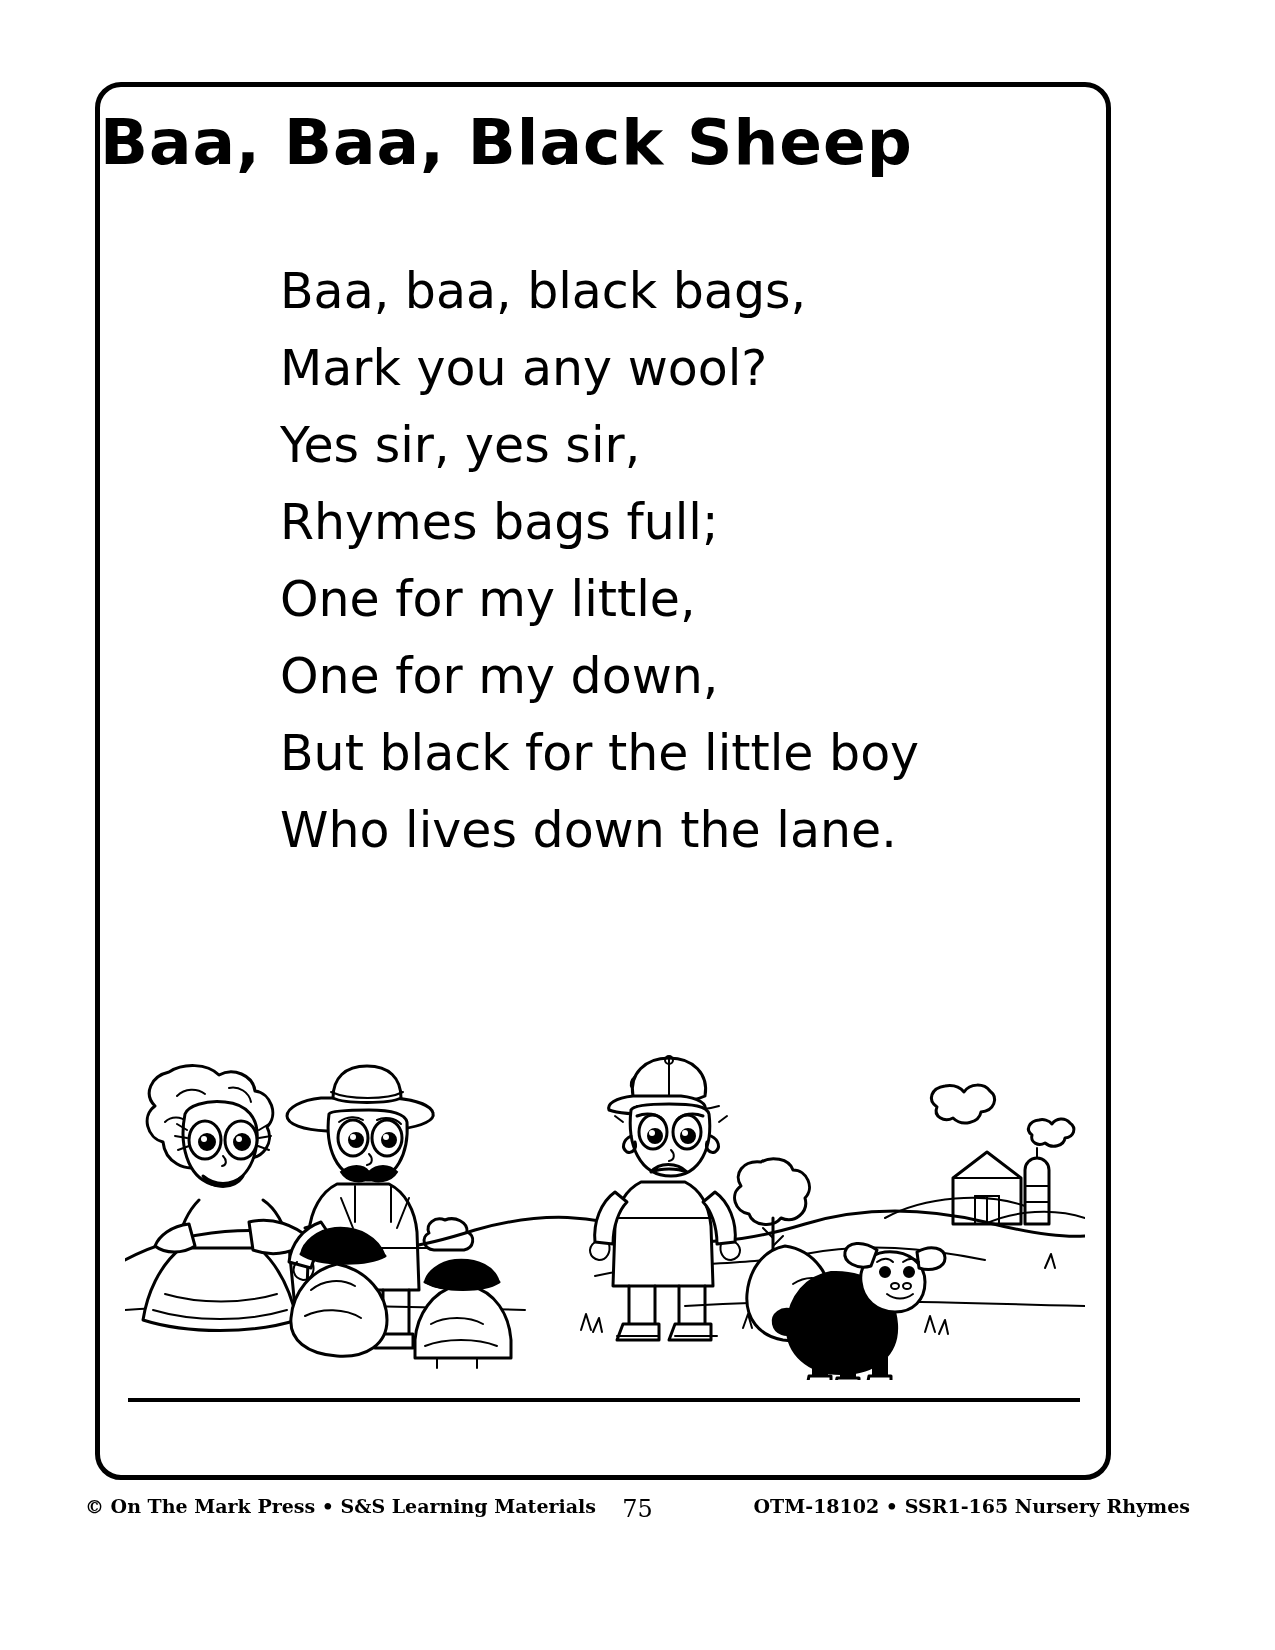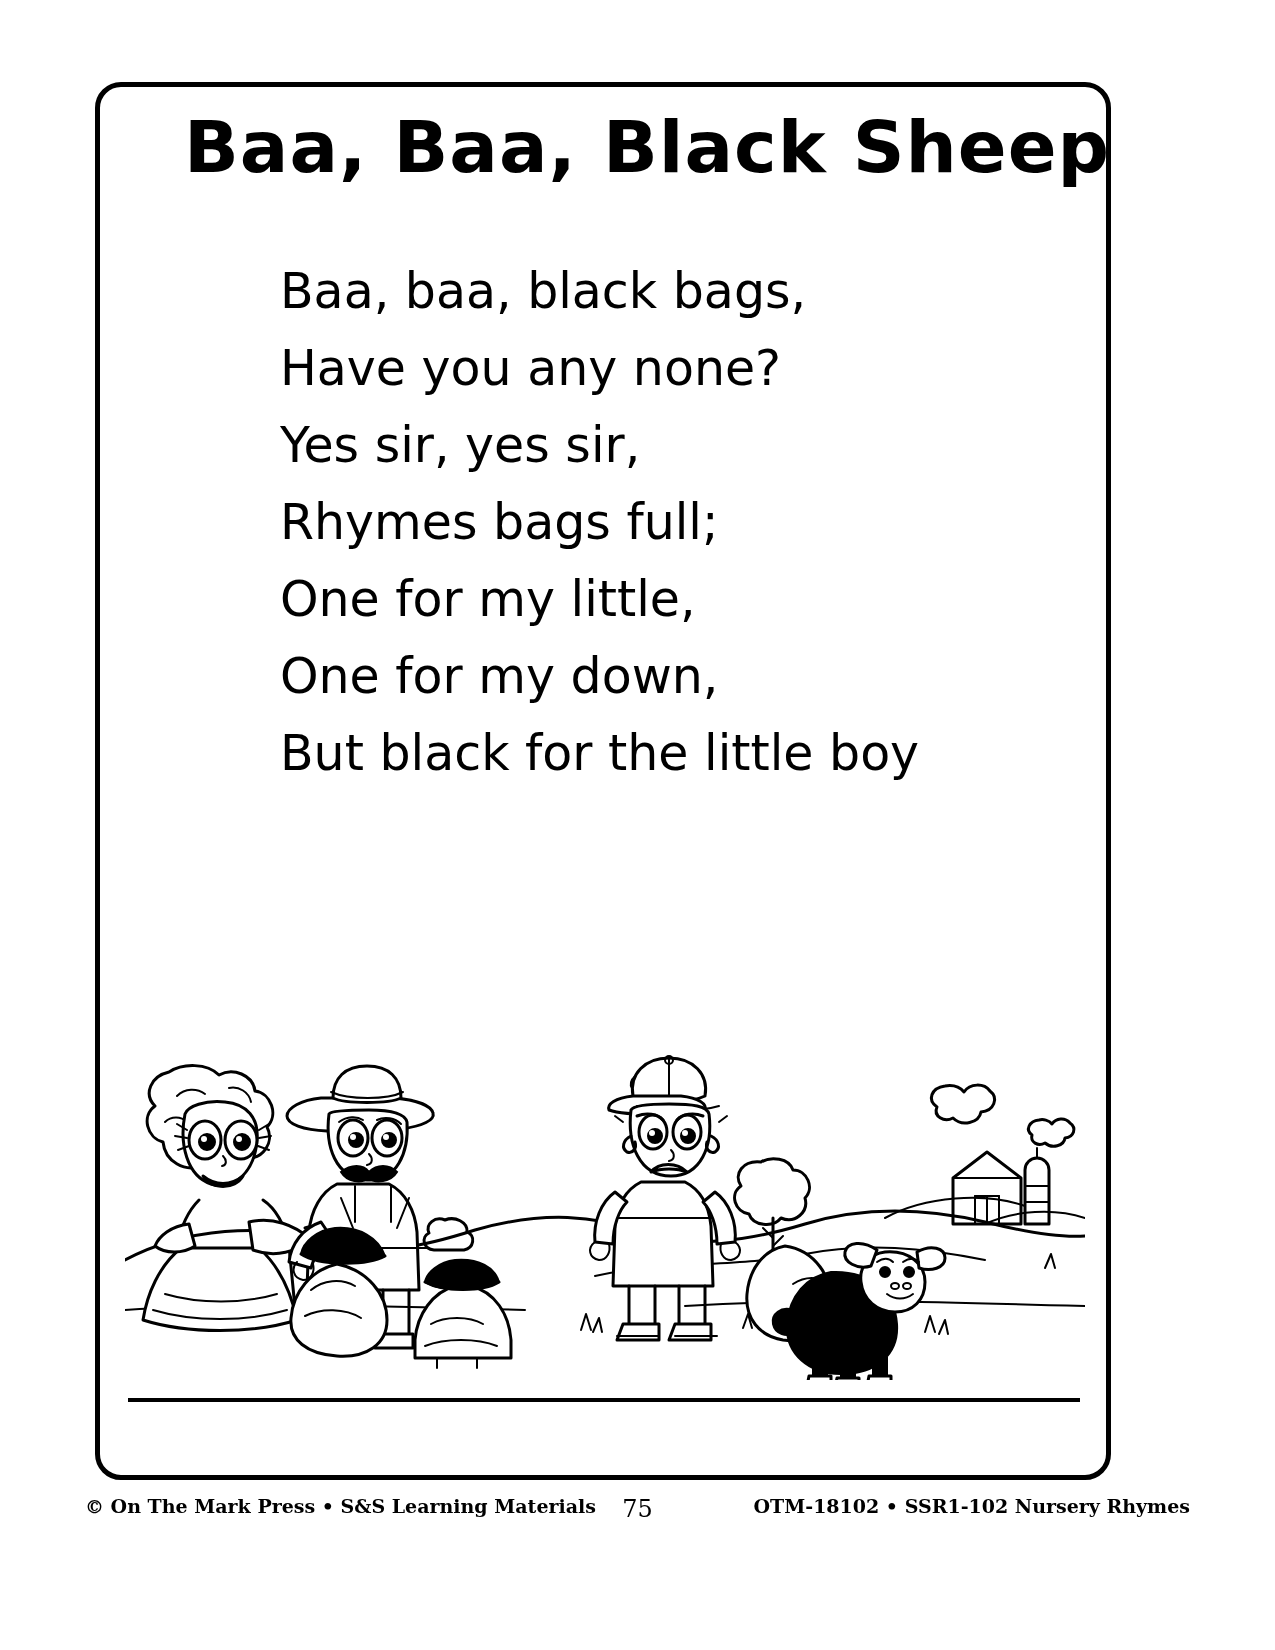--- a/index.html
+++ b/index.html
@@ -33,24 +33,24 @@
     border-radius: 26px;
     box-sizing: border-box;
     background: #ffffff;
   }
 
   .title {
     position: absolute;
     left: 100px;
     top: 110px;
     width: 1010px;
-    text-align: right;
+    text-align: left;
     font-family: "DejaVu Sans", sans-serif;
     font-weight: bold;
-    font-size: 72px;
+    font-size: 63px;
     letter-spacing: 1px;
     color: #000000;
     line-height: 1.05;
     white-space: nowrap;
   }
 
   .poem {
     position: absolute;
     left: 280px;
     top: 253px;
@@ -148,26 +148,27 @@
 <body>
 
 <div class="page">
 
   <div class="sheet-border"></div>
 
   <div class="title">Baa, Baa, Black Sheep</div>
 
   <div class="poem">
     <div class="poem-line">Baa, baa, black bags,</div>
-    <div class="poem-line">Have you any none?</div>
+    <div class="poem-line">Mark you any wool?</div>
     <div class="poem-line">Yes sir, yes sir,</div>
     <div class="poem-line">Rhymes bags full;</div>
     <div class="poem-line">One for my little,</div>
     <div class="poem-line">One for my down,</div>
     <div class="poem-line">But black for the little boy</div>
+    <div class="poem-line">Who lives down the lane.</div>
   </div>
 
   <div class="illustration">
     <svg viewBox="0 0 960 370" width="960" height="370" xmlns="http://www.w3.org/2000/svg" aria-hidden="true">
 
       <path class="ln" d="M0 250 C 60 218, 140 212, 200 232 C 250 248, 300 236, 350 220 C 420 200, 470 206, 520 222 C 570 238, 620 232, 680 214 C 740 196, 800 198, 860 212 C 900 222, 935 228, 960 226"></path>
       <path class="lnthin" d="M470 266 C 540 250, 610 258, 680 244 C 740 232, 800 238, 860 250"></path>
       <path class="lnthin" d="M0 300 C 120 292, 260 296, 400 300"></path>
       <path class="lnthin" d="M560 296 C 680 288, 820 292, 960 296"></path>
 
@@ -340,16 +341,16 @@
 
       <path class="lnthin" d="M800 322 l 5 -16 l 5 16 M814 324 l 6 -14 l 3 14"></path>
     </svg>
   </div>
 
   <div class="ground-line"></div>
 
   <div class="footer">
     <span class="footer-left">© On The Mark Press • S&amp;S Learning Materials</span>
     <span class="footer-center">75</span>
-    <span class="footer-right">OTM-18102 • SSR1-102 Nursery Rhymes</span>
+    <span class="footer-right">OTM-18102 • SSR1-165 Nursery Rhymes</span>
   </div>
 
 </div>
 
 </body></html>

